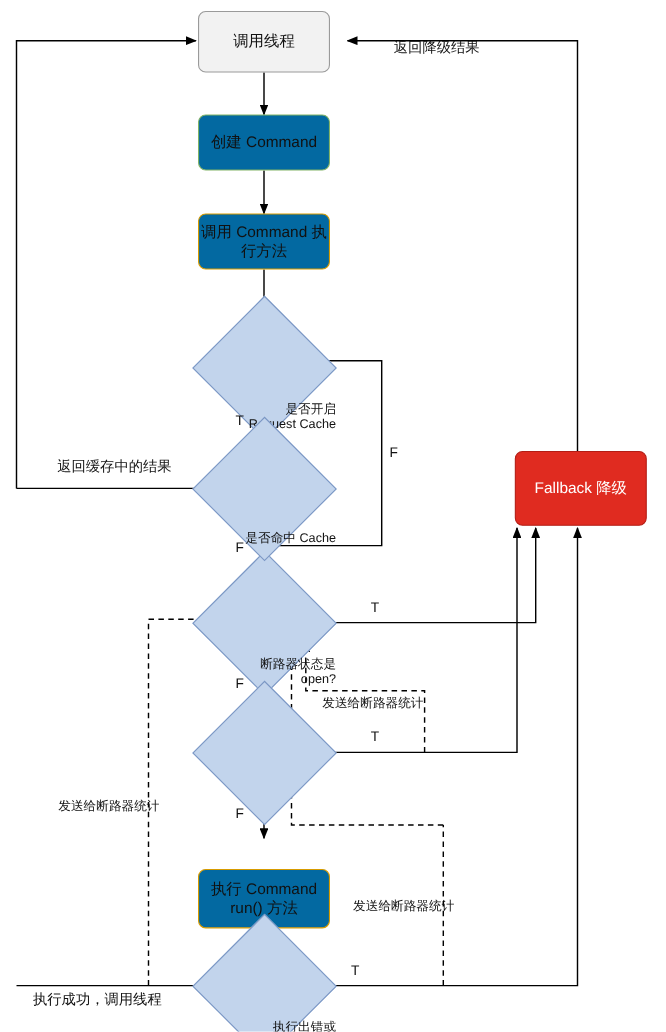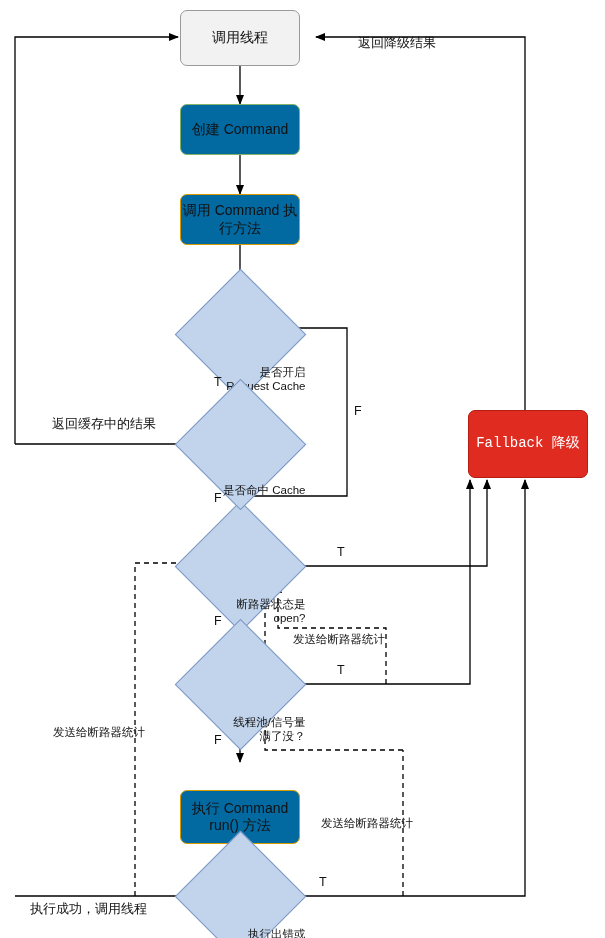--- a/index.html
+++ b/index.html
@@ -106,36 +106,34 @@
 open?</div>
   </div>
 
   <div class="dia-wrap" style="left:194px;top:398px;width:93px;height:93px;">
     <div class="dia-shape"></div>
     <div class="dia-txt">是否命中 Cache</div>
   </div>
 
   <div class="dia-wrap" style="left:194px;top:638px;width:93px;height:93px;">
     <div class="dia-shape"></div>
-    <div class="dia-txt">线程池/信号量
-满了没？</div>
   </div>
 
   <div class="node rnd n-orange" style="left:180px;top:790px;width:120px;height:54px;white-space:pre-line;">
     <span>执行 Command
 run() 方法</span>
   </div>
 
   <div class="dia-wrap" style="left:194px;top:850px;width:93px;height:93px;">
     <div class="dia-shape"></div>
     <div class="dia-txt">执行出错或
 timeout ?</div>
   </div>
 
-  <div class="node rnd n-red" style="left:468px;top:410px;width:120px;height:68px;font-size:14px;font-family:Liberation Mono, monospace;">
+  <div class="node rnd n-red" style="left:468px;top:410px;width:120px;height:68px;font-size:14px;">
     <span>Fallback 降级</span>
   </div>
 
   <div class="lbl" style="left:358px;top:10px;margin-top:24px;">返回降级结果</div>
 
   <div class="lbl" style="left:52px;top:415px;">返回缓存中的结果</div>
 
   <div class="lbl small" style="left:293px;top:596px;">发送给断路器统计</div>
 
   <div class="lbl small" style="left:53px;top:689px;">发送给断路器统计</div>

